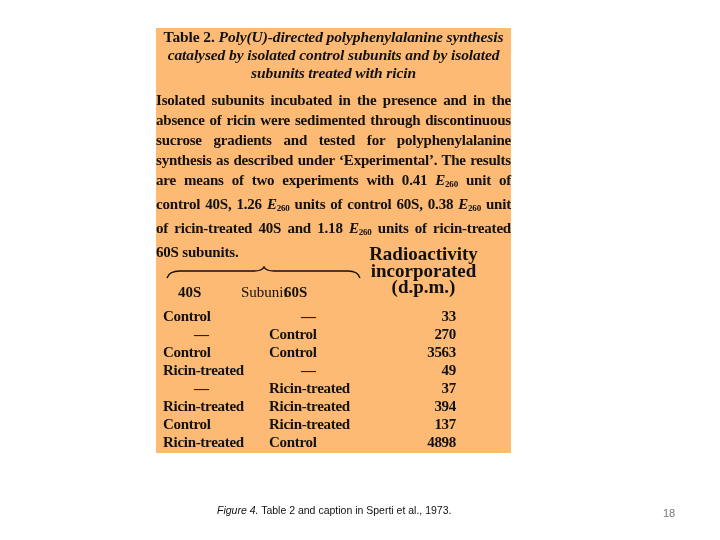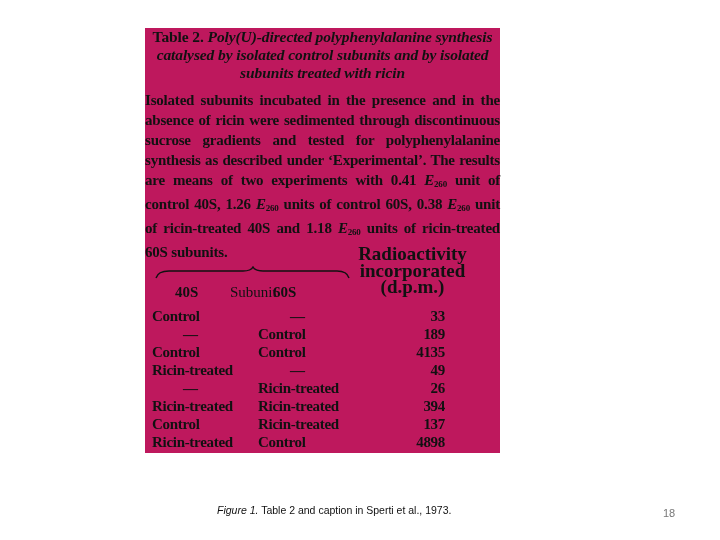--- a/index.html
+++ b/index.html
@@ -1,22 +1,22 @@
 <!DOCTYPE html>
 <html><head>
   <meta charset="utf-8">
   <style>
     html, body { margin: 0; padding: 0; }
     body {
       width: 720px; height: 540px; background: #ffffff; position: relative; overflow: hidden;
       font-family: "Liberation Serif", "DejaVu Serif", serif; color: #111;
     }
     .scan {
-      position: absolute; left: 145px; top: 28px; width: 355px; height: 425px;
-      background: #be185d;
+      position: absolute; left: 156px; top: 28px; width: 355px; height: 425px;
+      background: #fdba74;
     }
     .title {
       text-align: center; font-size: 15.5px; line-height: 18px; font-weight: bold;
       margin: 0; letter-spacing: -0.1px;
     }
     .title .lead { font-style: normal; }
     .title .it { font-style: italic; }
     .desc {
       margin-top: 8px; font-size: 15px; line-height: 20px; text-align: justify;
       font-weight: bold; letter-spacing: -0.2px;
@@ -59,64 +59,64 @@
 <div class="scan">
   <p class="title"><span class="lead">Table 2.</span> <span class="it">Poly(U)-directed polyphenylalanine synthesis catalysed by isolated control subunits and by isolated subunits treated with ricin</span></p>
 
   <div class="desc"><span>Isolated subunits incubated in the presence and in the absence of ricin were sedimented through discontinuous sucrose gradients and tested for polyphenylalanine synthesis as described under ‘Experimental’. The results are means of two experiments with 0.41 </span><i>E</i><sub>260</sub><span> unit of control 40S, 1.26 </span><i>E</i><sub>260</sub><span> units of control 60S, 0.38 </span><i>E</i><sub>260</sub><span> unit of ricin-treated 40S and 1.18 </span><i>E</i><sub>260</sub><span> units of ricin-treated 60S subunits.</span></div>
 
   <div class="tbl">
     <div class="hdr-subunit">Subunit</div>
     <svg class="brace" viewBox="0 0 195 14" preserveAspectRatio="none">
       <path d="M1 12 Q3 5 14 5 L88 5 Q96 5 98 1 Q100 5 108 5 L182 5 Q192 5 194 12" fill="none" stroke="#111" stroke-width="1.4"></path>
     </svg>
-    <div class="hdr-col" style="left:22px; top:38px;margin-left:8px;">40S</div>
+    <div class="hdr-col" style="left:22px; top:38px;">40S</div>
     <div class="hdr-col" style="left:128px; top:38px;">60S</div>
     <div class="hdr-radio">Radioactivity incorporated (d.p.m.)</div>
 
     <div class="rows">
       <div class="row">
         <span class="c40">Control</span>
         <span class="c60 dash">—</span>
         <span class="cval">33</span>
       </div>
       <div class="row">
         <span class="c40 dash">—</span>
         <span class="c60">Control</span>
-        <span class="cval">189</span>
+        <span class="cval">270</span>
       </div>
       <div class="row">
         <span class="c40">Control</span>
         <span class="c60">Control</span>
-        <span class="cval">4135</span>
+        <span class="cval">3563</span>
       </div>
       <div class="row">
         <span class="c40">Ricin-treated</span>
         <span class="c60 dash">—</span>
         <span class="cval">49</span>
       </div>
       <div class="row">
         <span class="c40 dash">—</span>
         <span class="c60">Ricin-treated</span>
-        <span class="cval">26</span>
+        <span class="cval">37</span>
       </div>
       <div class="row">
         <span class="c40">Ricin-treated</span>
         <span class="c60">Ricin-treated</span>
         <span class="cval">394</span>
       </div>
       <div class="row">
         <span class="c40">Control</span>
         <span class="c60">Ricin-treated</span>
         <span class="cval">137</span>
       </div>
       <div class="row">
         <span class="c40">Ricin-treated</span>
         <span class="c60">Control</span>
         <span class="cval">4898</span>
       </div>
     </div>
   </div>
 </div>
 
-<div class="caption"><i>Figure 1.</i><span> Table 2 and caption in Sperti et al., 1973.</span></div>
+<div class="caption"><i>Figure 4.</i><span> Table 2 and caption in Sperti et al., 1973.</span></div>
 
 <div class="pagenum">18</div>
 
 </body></html>

